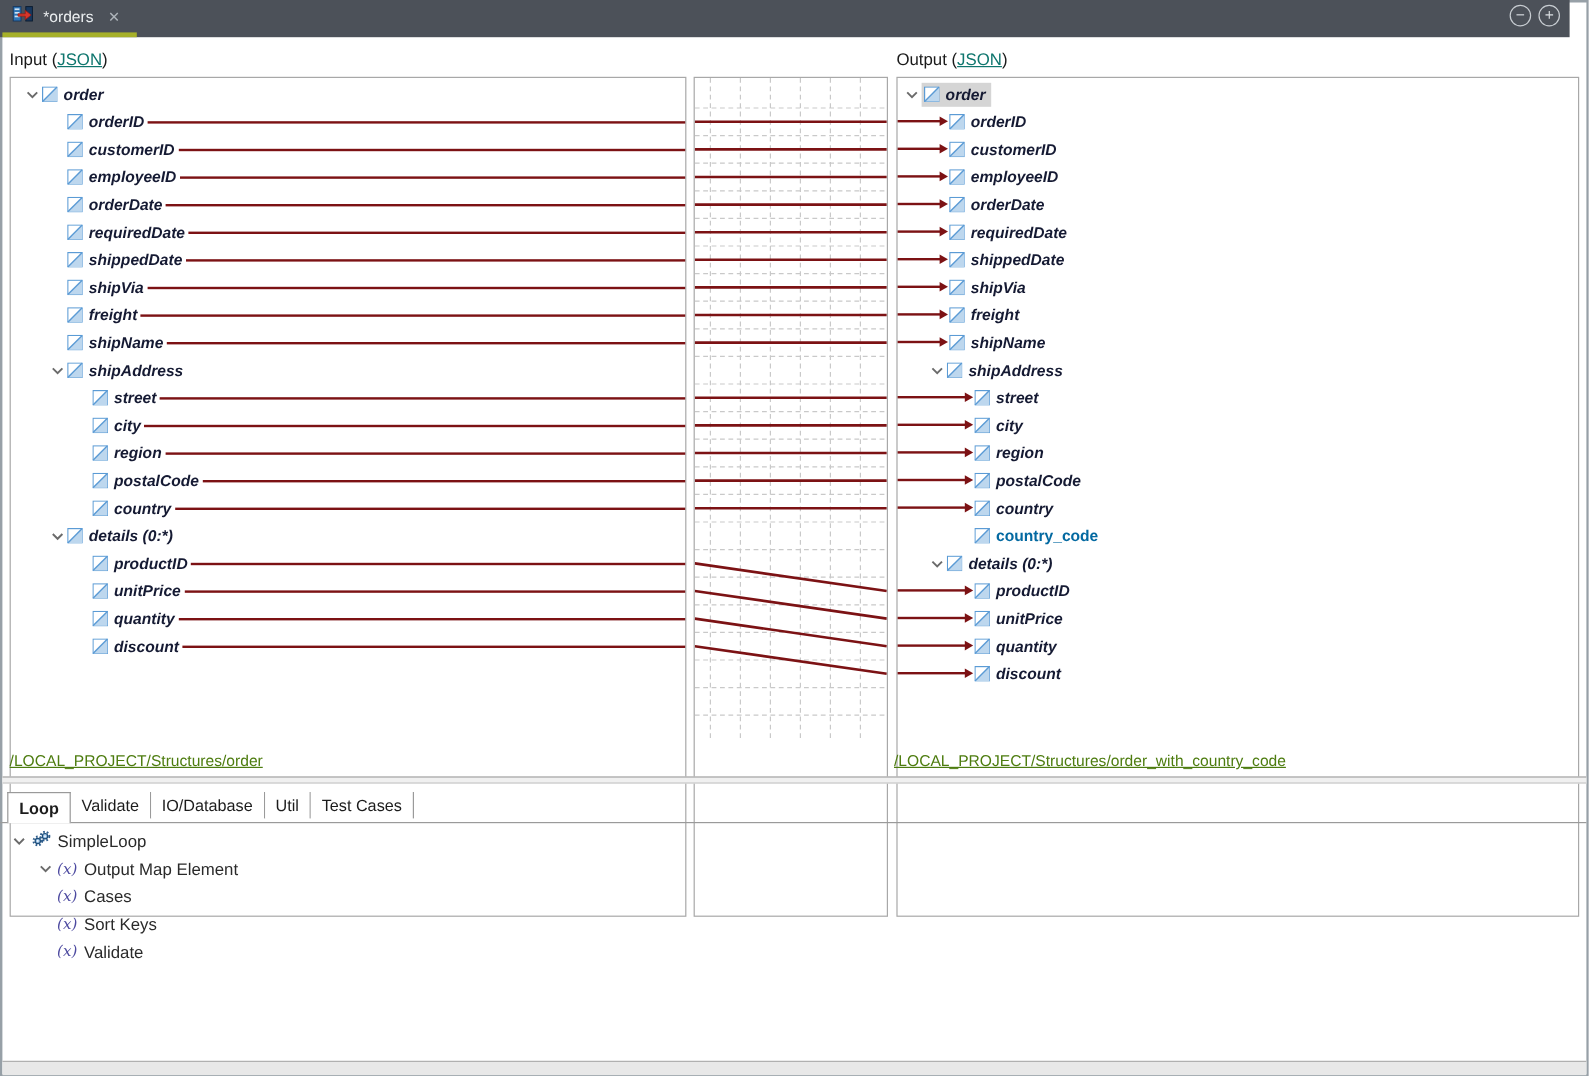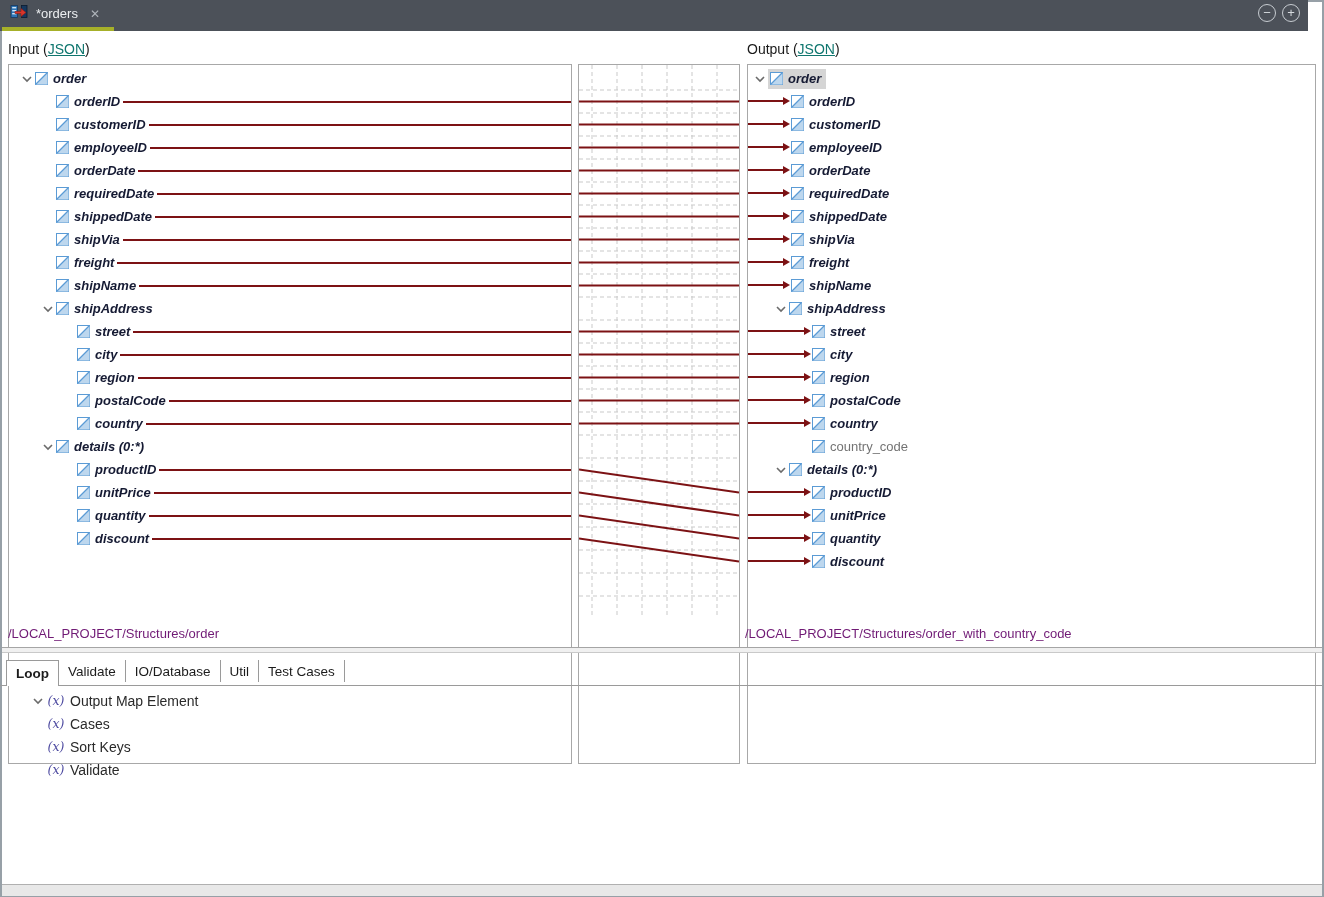--- a/index.html
+++ b/index.html
@@ -21,33 +21,33 @@
   .hdr-output{left:747px;}
   .lnk{color:#0f766e;text-decoration:underline;cursor:pointer;}
   
   .panel{position:absolute;top:64px;height:700px;border:1px solid #a8a8a8;box-sizing:border-box;background:#fff;}
   .input-panel{left:8px;width:564px;padding-top:2px;}
   .middle-panel{left:578px;width:162px;}
   .output-panel{left:747px;width:569px;padding-top:2px;}
   
   .trow{height:23px;display:flex;align-items:center;font-size:13px;font-weight:bold;font-style:italic;color:#151a33;white-space:nowrap;}
   .trow .lbl{margin-left:5px;}
-  .trow.plain{font-weight:normal;font-style:normal;color:#737373;}
+  .trow.plain{font-weight:bold;font-style:normal;color:#0369a1;}
   .chev{width:16px;height:23px;display:inline-flex;align-items:center;justify-content:center;flex:0 0 16px;}
   .ind{flex:0 0 auto;height:1px;}
   .linefill{flex:1 1 auto;height:2px;background:#7c1214;margin-left:3px;}
   .arrow{position:relative;height:23px;flex:0 0 auto;margin-right:2px;}
   .arrow::before{content:'';position:absolute;left:0;right:4px;top:10px;height:2px;background:#7c1214;}
   .arrow::after{content:'';position:absolute;right:-1px;top:7px;width:0;height:0;
     border-left:7px solid #7c1214;border-top:4px solid transparent;border-bottom:4px solid transparent;}
   .sel{display:inline-flex;align-items:center;background:#d5d5d5;height:20px;padding:0 5px 0 2px;}
   .sel .lbl{margin-left:5px;}
   .icon13{display:inline-flex;flex:0 0 13px;}
   
-  .flink{position:absolute;top:626px;font-size:13px;color:#701a75;cursor:pointer;}
+  .flink{position:absolute;top:626px;font-size:13px;color:#4d7c0f;text-decoration:underline;cursor:pointer;}
   .flink-in{left:8px;}
   .flink-out{left:745px;}
   
   .splitter{position:absolute;left:2px;right:2px;top:647px;height:4px;background:#f0f0f0;
     border-top:1px solid #a5a5a5;border-bottom:1px solid #c9c9c9;}
   
   .btabs{position:absolute;left:6px;top:660px;height:26px;display:flex;align-items:flex-start;z-index:2;}
   .btab{height:22px;padding:0 9px;font-size:13.5px;color:#1c1c1c;display:flex;align-items:center;
     border-right:1px solid #9a9a9a;background:#fff;box-sizing:border-box;}
   .btab.active{height:26px;font-weight:bold;border:1px solid #9a9a9a;border-bottom:none;z-index:3;}
@@ -679,20 +679,39 @@
   <div class="btabs" id="btabs">
       <div class="btab active">Loop</div>
       <div class="btab">Validate</div>
       <div class="btab">IO/Database</div>
       <div class="btab">Util</div>
       <div class="btab">Test Cases</div>
     </div>
 
   <div class="btree" id="bottom-tree">
       <div class="brow">
+        <span class="ind" style="width:0px"></span>
+        <span class="chev">
+          <svg width="10" height="8" viewBox="0 0 10 8">
+            <polyline points="1,2 5,6 9,2" fill="none" stroke="#6b6b6b" stroke-width="1.6"></polyline>
+          </svg>
+        </span>
+        <span class="iconslot">
+          <span><svg width="17" height="14" viewBox="0 0 17 14">
+              <circle cx="5.5" cy="8.8" r="3.6" fill="none" stroke="#2e5d8c" stroke-width="1.7" stroke-dasharray="1.4 1.6"></circle>
+              <circle cx="5.5" cy="8.8" r="2.2" fill="#9dc3e6" stroke="#1f4e79" stroke-width="1"></circle>
+              <circle cx="5.5" cy="8.8" r="0.7" fill="#ffffff"></circle>
+              <circle cx="11.5" cy="4.8" r="3.6" fill="none" stroke="#2e5d8c" stroke-width="1.7" stroke-dasharray="1.4 1.6"></circle>
+              <circle cx="11.5" cy="4.8" r="2.2" fill="#9dc3e6" stroke="#1f4e79" stroke-width="1"></circle>
+              <circle cx="11.5" cy="4.8" r="0.7" fill="#ffffff"></circle>
+            </svg></span>
+        </span>
+        <span class="lbl">SimpleLoop</span>
+      </div>
+      <div class="brow">
         <span class="ind" style="width:22px"></span>
         <span class="chev">
           <svg width="10" height="8" viewBox="0 0 10 8">
             <polyline points="1,2 5,6 9,2" fill="none" stroke="#6b6b6b" stroke-width="1.6"></polyline>
           </svg>
         </span>
         <span class="iconslot">
           <span class="fx">(x)</span>
         </span>
         <span class="lbl">Output Map Element</span>

